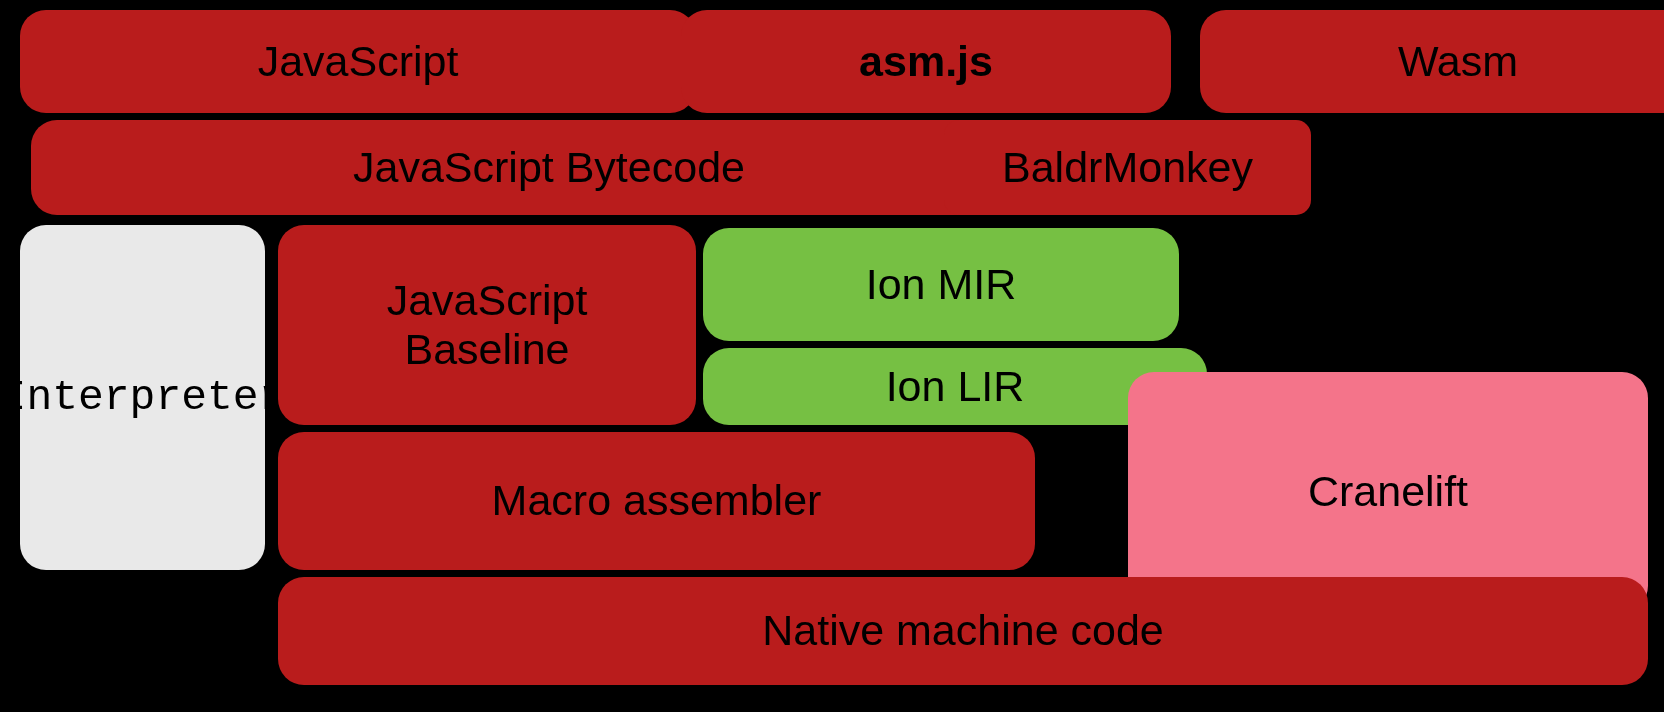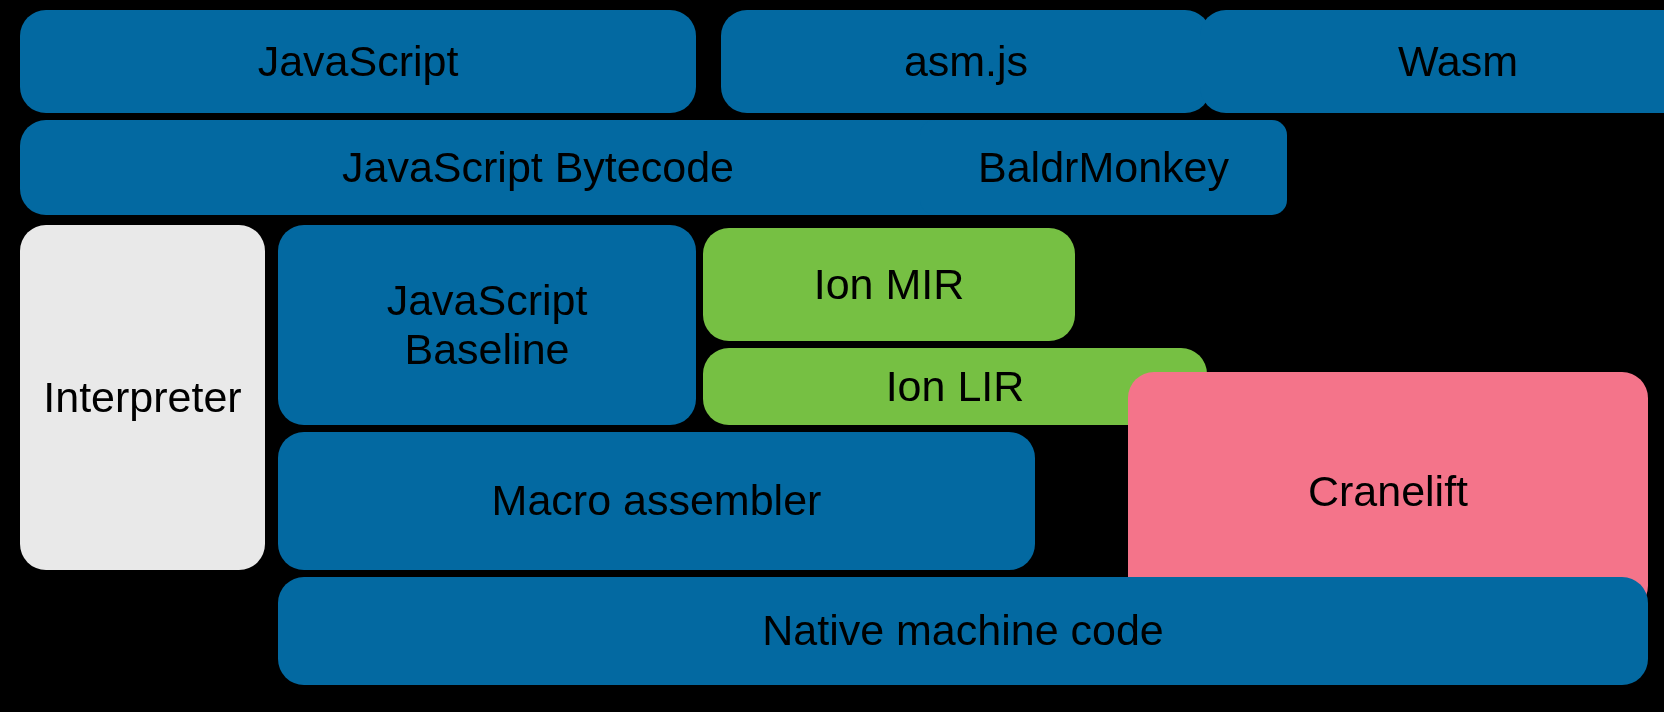--- a/index.html
+++ b/index.html
@@ -26,35 +26,35 @@
     text-align: center;
     border-radius: 26px;
     color: #000000;
     font-size: 43px;
     font-weight: 400;
     line-height: 1.15;
     letter-spacing: 0px;
     white-space: pre-line;
     -webkit-font-smoothing: antialiased;
   }
-  .fill-white { background: #0369a1; }
+  .fill-white { background: #b91c1c; }
   .fill-grey  { background: #e9e9e9; }
   .fill-green { background: #76c043; }
   .fill-pink  { background: #f4748a; margin-top: 42px; }
 </style>
 </head>
 <body>
 
 <div id="stage">
     <div class="box fill-white" style="left: 20px; top: 10px; width: 676px; height: 103px;">JavaScript</div>
-    <div class="box fill-white" style="left: 721px; top: 10px; width: 490px; height: 103px;">asm.js</div>
+    <div class="box fill-white" style="left: 681px; top: 10px; width: 490px; height: 103px; font-weight: bold;">asm.js</div>
     <div class="box fill-white" style="left: 1200px; top: 10px; width: 516px; height: 103px;">Wasm</div>
-    <div class="box fill-white" style="left: 20px; top: 120px; width: 1036px; height: 95px;">JavaScript Bytecode</div>
-    <div class="box fill-white" style="left: 920px; top: 120px; width: 367px; height: 95px; border-radius: 15px;">BaldrMonkey</div>
-    <div class="box fill-grey" style="left: 20px; top: 225px; width: 245px; height: 345px;">Interpreter</div>
+    <div class="box fill-white" style="left: 31px; top: 120px; width: 1036px; height: 95px;">JavaScript Bytecode</div>
+    <div class="box fill-white" style="left: 944px; top: 120px; width: 367px; height: 95px; border-radius: 15px;">BaldrMonkey</div>
+    <div class="box fill-grey" style="left: 20px; top: 225px; width: 245px; height: 345px; font-family: Liberation Mono, monospace;">Interpreter</div>
     <div class="box fill-white" style="left: 278px; top: 225px; width: 418px; height: 200px;">JavaScript
 Baseline</div>
-    <div class="box fill-green" style="left: 703px; top: 228px; width: 372px; height: 113px;">Ion MIR</div>
+    <div class="box fill-green" style="left: 703px; top: 228px; width: 476px; height: 113px;">Ion MIR</div>
     <div class="box fill-green" style="left: 703px; top: 348px; width: 504px; height: 77px;">Ion LIR</div>
     <div class="box fill-pink" style="left: 1128px; top: 330px; width: 520px; height: 240px;">Cranelift</div>
     <div class="box fill-white" style="left: 278px; top: 432px; width: 757px; height: 138px;">Macro assembler</div>
     <div class="box fill-white" style="left: 278px; top: 577px; width: 1370px; height: 108px;">Native machine code</div>
   </div>
 
 </body></html>

